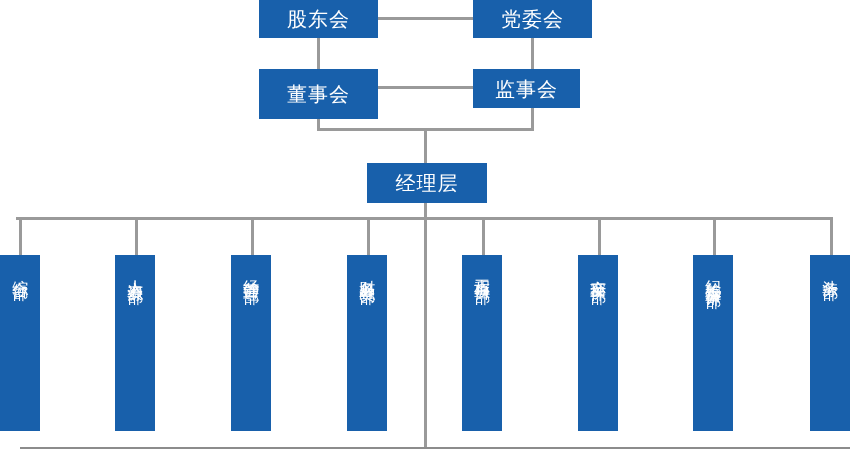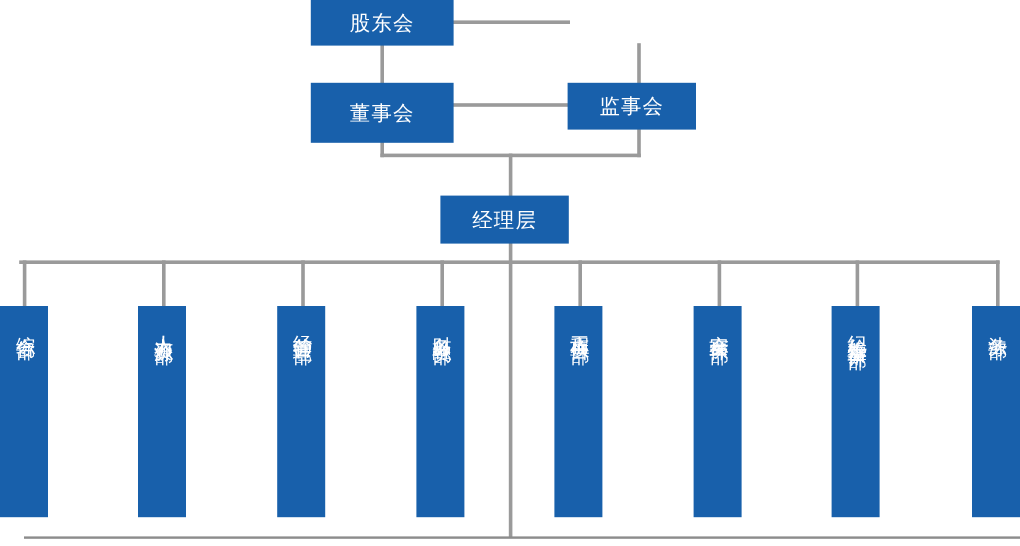--- a/index.html
+++ b/index.html
@@ -23,21 +23,21 @@
     position: absolute;
     background: #1860AB;
     color: #ffffff;
     display: flex;
     align-items: center;
     justify-content: center;
     box-sizing: border-box;
     z-index: 3;
   }
   .node.top {
-    font-size: 17px;
+    font-size: 20px;
     letter-spacing: 1px;
     line-height: 1;
   }
   .node.dept {
     font-size: 16px;
     letter-spacing: 1px;
     align-items: flex-start;
     justify-content: center;
     padding-top: 12px;
   }
@@ -61,20 +61,23 @@
 </style>
 </head>
 <body>
 
 <div id="org-chart">
 
   <div class="node top" style="left:259px; top:0px; width:119px; height:38px;">
     <span>股东会</span>
   </div>
 
+  <div class="node top" style="left:473px; top:0px; width:119px; height:38px;">
+    <span>党委会</span>
+  </div>
 
   <div class="line h" style="left:376px; top:17px; width:99px;"></div>
 
   <div class="node top" style="left:259px; top:69px; width:119px; height:50px;">
     <span>董事会</span>
   </div>
 
   <div class="node top" style="left:473px; top:69px; width:107px; height:39px;">
     <span>监事会</span>
   </div>
@@ -82,21 +85,21 @@
   <div class="line v" style="left:317px; top:36px; height:35px;"></div>
   <div class="line v" style="left:531px; top:36px; height:35px;"></div>
 
   <div class="line h" style="left:376px; top:86px; width:99px;"></div>
 
   <div class="line v" style="left:317px; top:106px; height:25px;"></div>
   <div class="line v" style="left:531px; top:106px; height:25px;"></div>
   <div class="line h" style="left:317px; top:128px; width:217px;"></div>
   <div class="line v" style="left:424px; top:128px; height:37px;"></div>
 
-  <div class="node top" style="left:367px; top:163px; width:107px; height:40px;">
+  <div class="node top" style="left:367px; top:163px; width:120px; height:40px;">
     <span>经理层</span>
   </div>
 
   <div class="line v" style="left:424px; top:202px; height:246px;"></div>
 
   <div class="line h" style="left:16px; top:217px; width:817px;"></div>
 
   <div class="line v" style="left:19px;  top:217px; height:40px;"></div>
   <div class="line v" style="left:135px; top:217px; height:40px;"></div>
   <div class="line v" style="left:251px; top:217px; height:40px;"></div>

